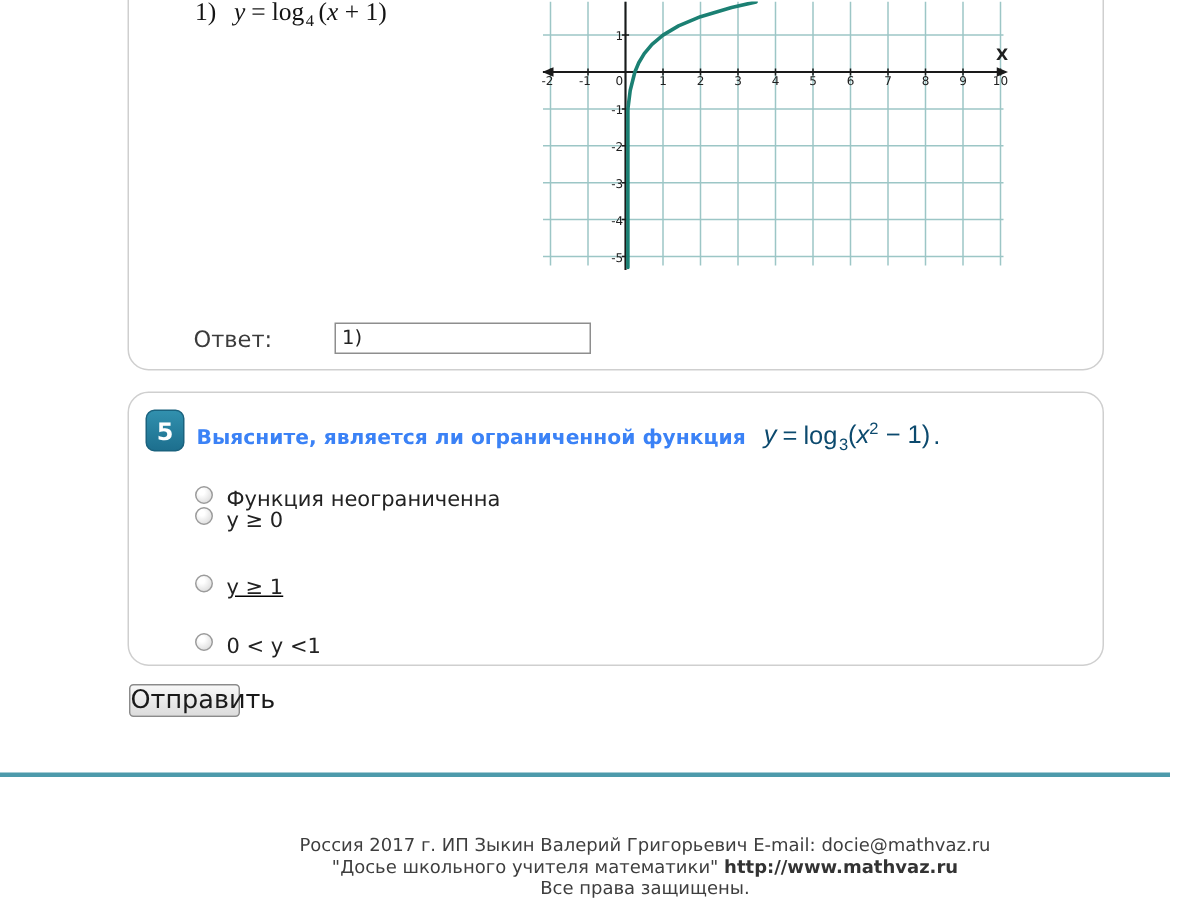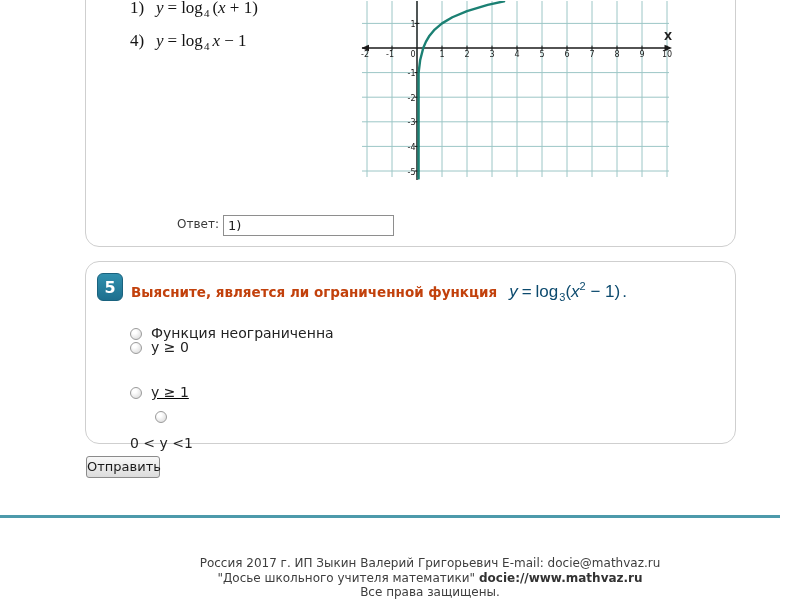--- a/index.html
+++ b/index.html
@@ -18,68 +18,67 @@
   .meq{padding:0 4px;}
   .mfunc{padding-right:1px;}
   sub.mbase{font-size:11px;}
   sup.mexp{font-size:11px;}
   .arg{margin-left:3px;}
 
   
   #graph-svg{position:absolute;left:360px;top:0;}
 
   
-  .answer-label{position:absolute;left:128px;top:216px;width:90px;text-align:right;
-                font-size:12px;color:#3b3b3b;}
+  .answer-label{position:absolute;left:128px;top:216px;width:90px;text-align:left;
+                font-size:15px;color:#3b3b3b;}
   .answer-input{position:absolute;left:222px;top:214px;width:171px;height:21px;
                 box-sizing:border-box;border:1px solid #8e8e8e;border-radius:0;
                 font-family:"DejaVu Sans",sans-serif;font-size:13px;color:#222;
                 padding:0 4px;background:#fff;}
 
   
   .q-badge{position:absolute;left:96px;top:272px;width:24px;height:26px;border-radius:6px;
            background:linear-gradient(#3190ae,#1d6f8e);border:1px solid #1a627e;
            color:#fff;font-weight:bold;font-size:16px;display:flex;align-items:center;
            justify-content:center;}
   .q5-line{position:absolute;left:130px;top:278px;height:26px;display:flex;
            align-items:center;white-space:nowrap;}
-  .q5-text{font-size:13.5px;font-weight:bold;color:#c2410c;}
+  .q5-text{font-size:13.5px;font-weight:bold;color:#3b82f6;}
   .q5-formula{margin-left:12px;font-family:Liberation Sans, sans-serif;
               font-size:17px;color:#0c4a6e;font-weight:normal;}
   .q5-period{margin-left:2px;}
 
-  .radio-row{position:absolute;left:129px;display:flex;align-items:center;
+  .radio-row{position:absolute;left:129px;display:flex;align-items:flex-start;
              gap:9px;height:22px;cursor:default;}
   .radio{width:12px;height:12px;border-radius:50%;border:1px solid #9b9b9b;
          background:radial-gradient(circle at 35% 30%,#ffffff 20%,#dcdcdc 85%);
          box-sizing:border-box;margin-top:2px;flex:0 0 auto;}
   .radio-label{font-size:14px;line-height:22px;color:#222;white-space:nowrap;}
 
   
   .submit-btn{position:absolute;left:86px;top:456px;width:74px;height:22px;
               border:1px solid #8b8b8b;border-radius:3px;
               background:linear-gradient(#f8f8f8,#dcdcdc);
-              font-family:"DejaVu Sans",sans-serif;font-size:13px;color:#1a1a1a;
+              font-family:"DejaVu Sans",sans-serif;font-size:17px;color:#1a1a1a;
               padding:0;line-height:20px;}
 
   
   .divider{position:absolute;left:0;top:515px;width:800px;height:3px;background:#4d9aab;}
   .footer{position:absolute;left:58px;top:556px;width:744px;text-align:center;
           font-size:12px;line-height:14.6px;color:#3e3e3e;}
   .footer b{color:#333;}
 </style>
 </head>
 <body>
 
 <div class="page">
 
   <section class="panel" id="panel-q4">
     <div class="options" style="position:absolute;left:44px;top:252px;">
       <div class="option-row"><span class="opt-num">1)</span><span class="mvar">y</span><span class="meq">=</span><span class="mfunc">log</span><sub class="mbase">4</sub><span class="arg"><span>(</span><span class="mvar">x</span><span> + 1)</span></span></div>
-      <div class="option-row"><span class="opt-num">4)</span><span class="mvar">y</span><span class="meq">=</span><span class="mfunc">log</span><sub class="mbase">4</sub><span class="arg"><span></span><span class="mvar">x</span><span> − 1</span></span></div>
     </div>
 
     <svg id="graph-svg" width="316" height="180" viewBox="0 0 316 180" style="left:275px;top:262px;">
         <line x1="6" y1="0" x2="6" y2="176" stroke="#9cc6c6" stroke-width="1"></line>
         <line x1="31" y1="0" x2="31" y2="176" stroke="#9cc6c6" stroke-width="1"></line>
         <line x1="56" y1="0" x2="56" y2="176" stroke="#9cc6c6" stroke-width="1"></line>
         <line x1="81" y1="0" x2="81" y2="176" stroke="#9cc6c6" stroke-width="1"></line>
         <line x1="106" y1="0" x2="106" y2="176" stroke="#9cc6c6" stroke-width="1"></line>
         <line x1="131" y1="0" x2="131" y2="176" stroke="#9cc6c6" stroke-width="1"></line>
         <line x1="156" y1="0" x2="156" y2="176" stroke="#9cc6c6" stroke-width="1"></line>
@@ -156,32 +155,32 @@
       <span class="radio-label">Функция неограниченна</span>
     </div>
     <div class="radio-row" style="left:44px;top:74px;">
       <span class="radio"></span>
       <span class="radio-label">y ≥ 0</span>
     </div>
     <div class="radio-row" style="left:44px;top:119px;text-decoration:underline;">
       <span class="radio"></span>
       <span class="radio-label">y ≥ 1</span>
     </div>
-    <div class="radio-row" style="left:44px;top:147px;flex-direction:column;">
+    <div class="radio-row" style="left:44px;top:158px;">
       <span class="radio"></span>
       <span class="radio-label">0 &lt; y &lt;1</span>
     </div>
   </section>
 
   <button class="submit-btn">Отправить</button>
 
   <div class="divider"></div>
 
   <div class="footer">
     <div>Россия 2017 г. ИП Зыкин Валерий Григорьевич E-mail: docie@mathvaz.ru</div>
     <div>
       <span>"Досье школьного учителя математики"</span>
-      <b>docie://www.mathvaz.ru</b>
+      <b>http://www.mathvaz.ru</b>
     </div>
     <div>Все права защищены.</div>
   </div>
 
 </div>
 
 </body></html>

